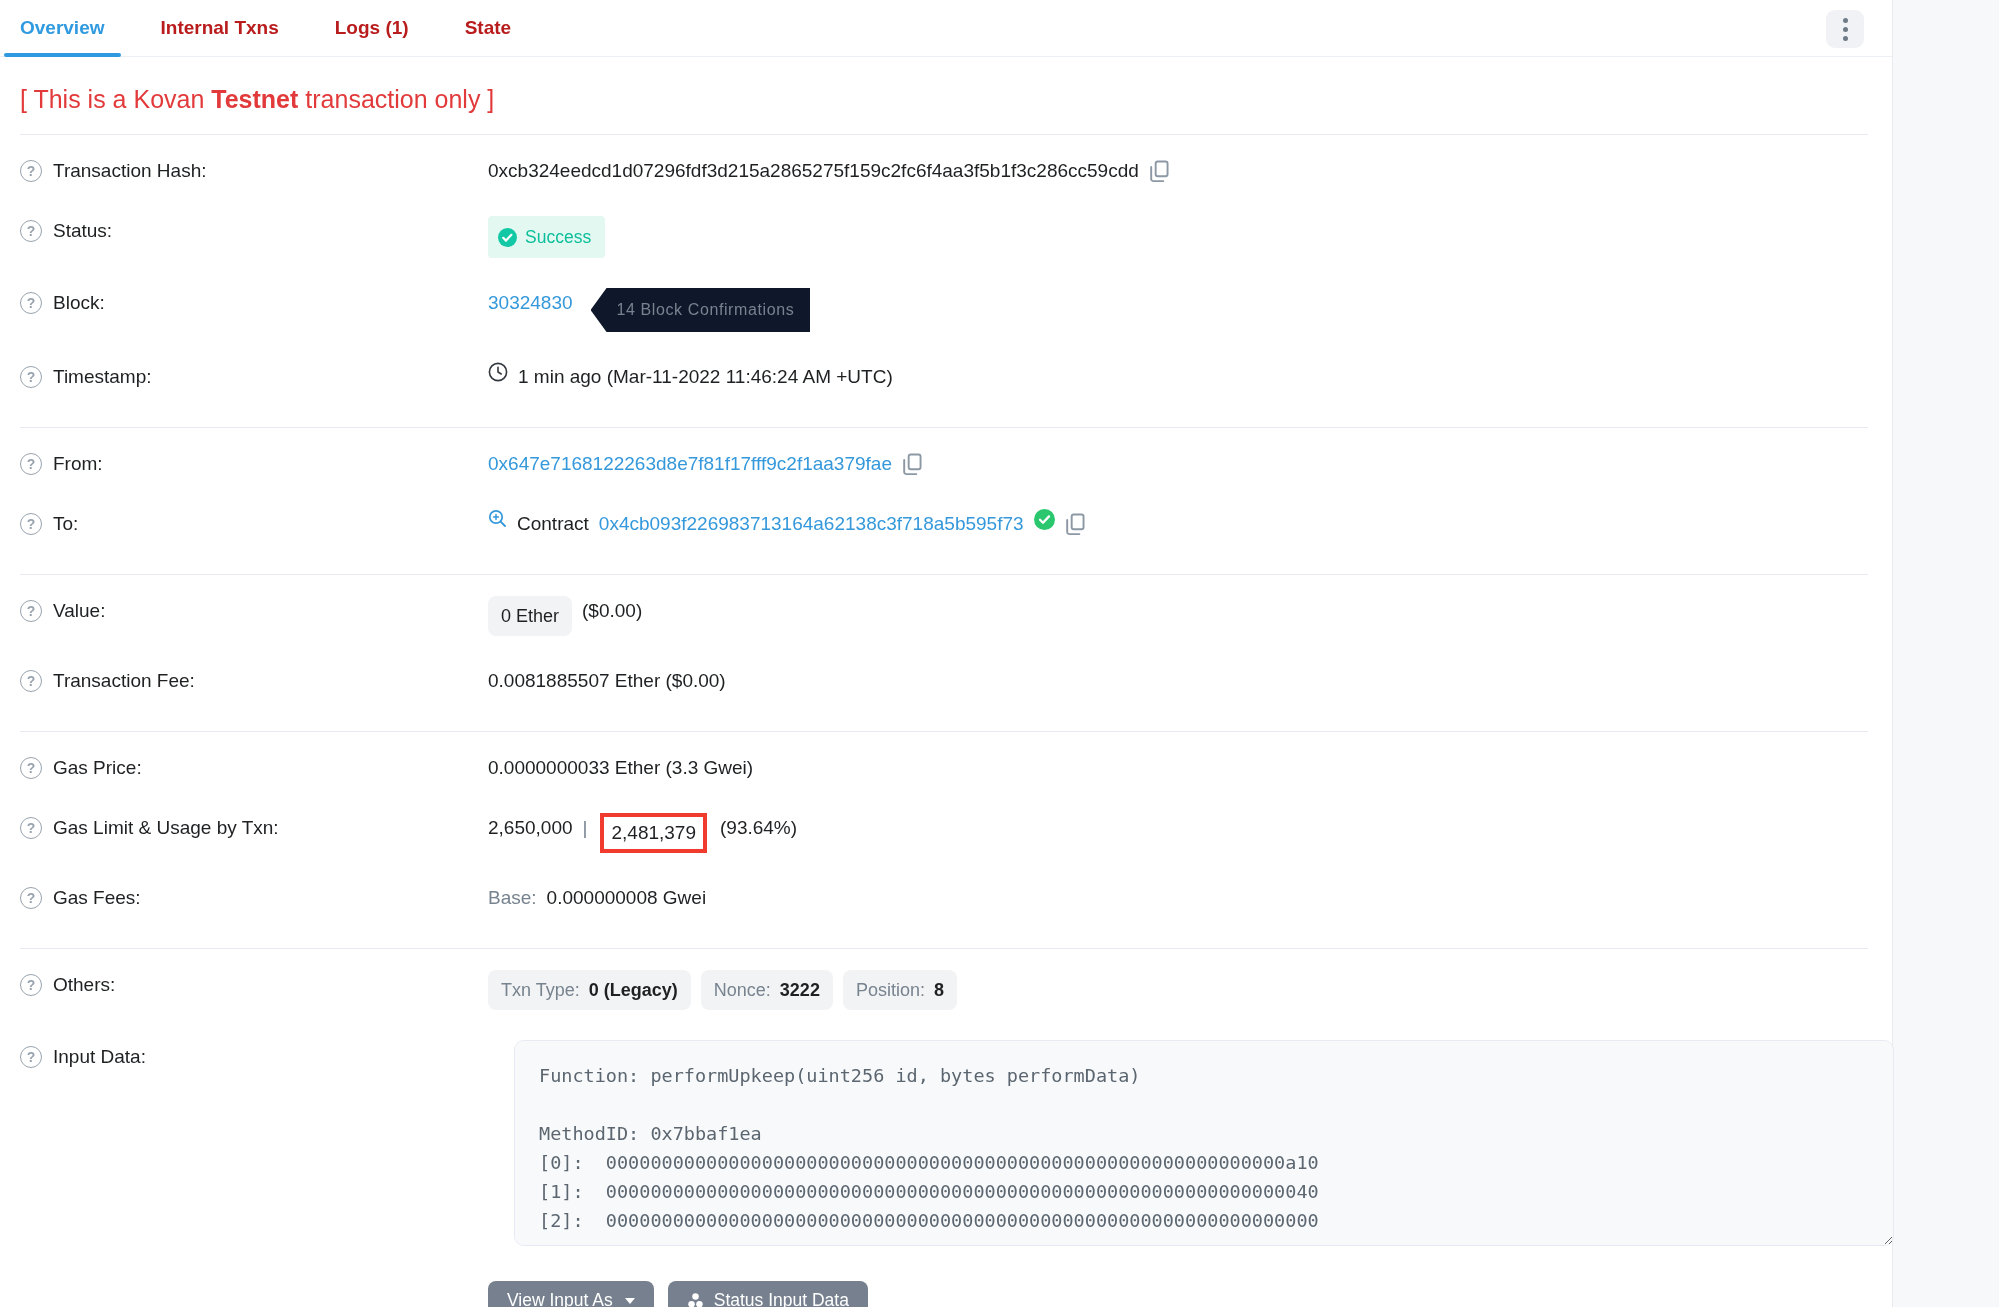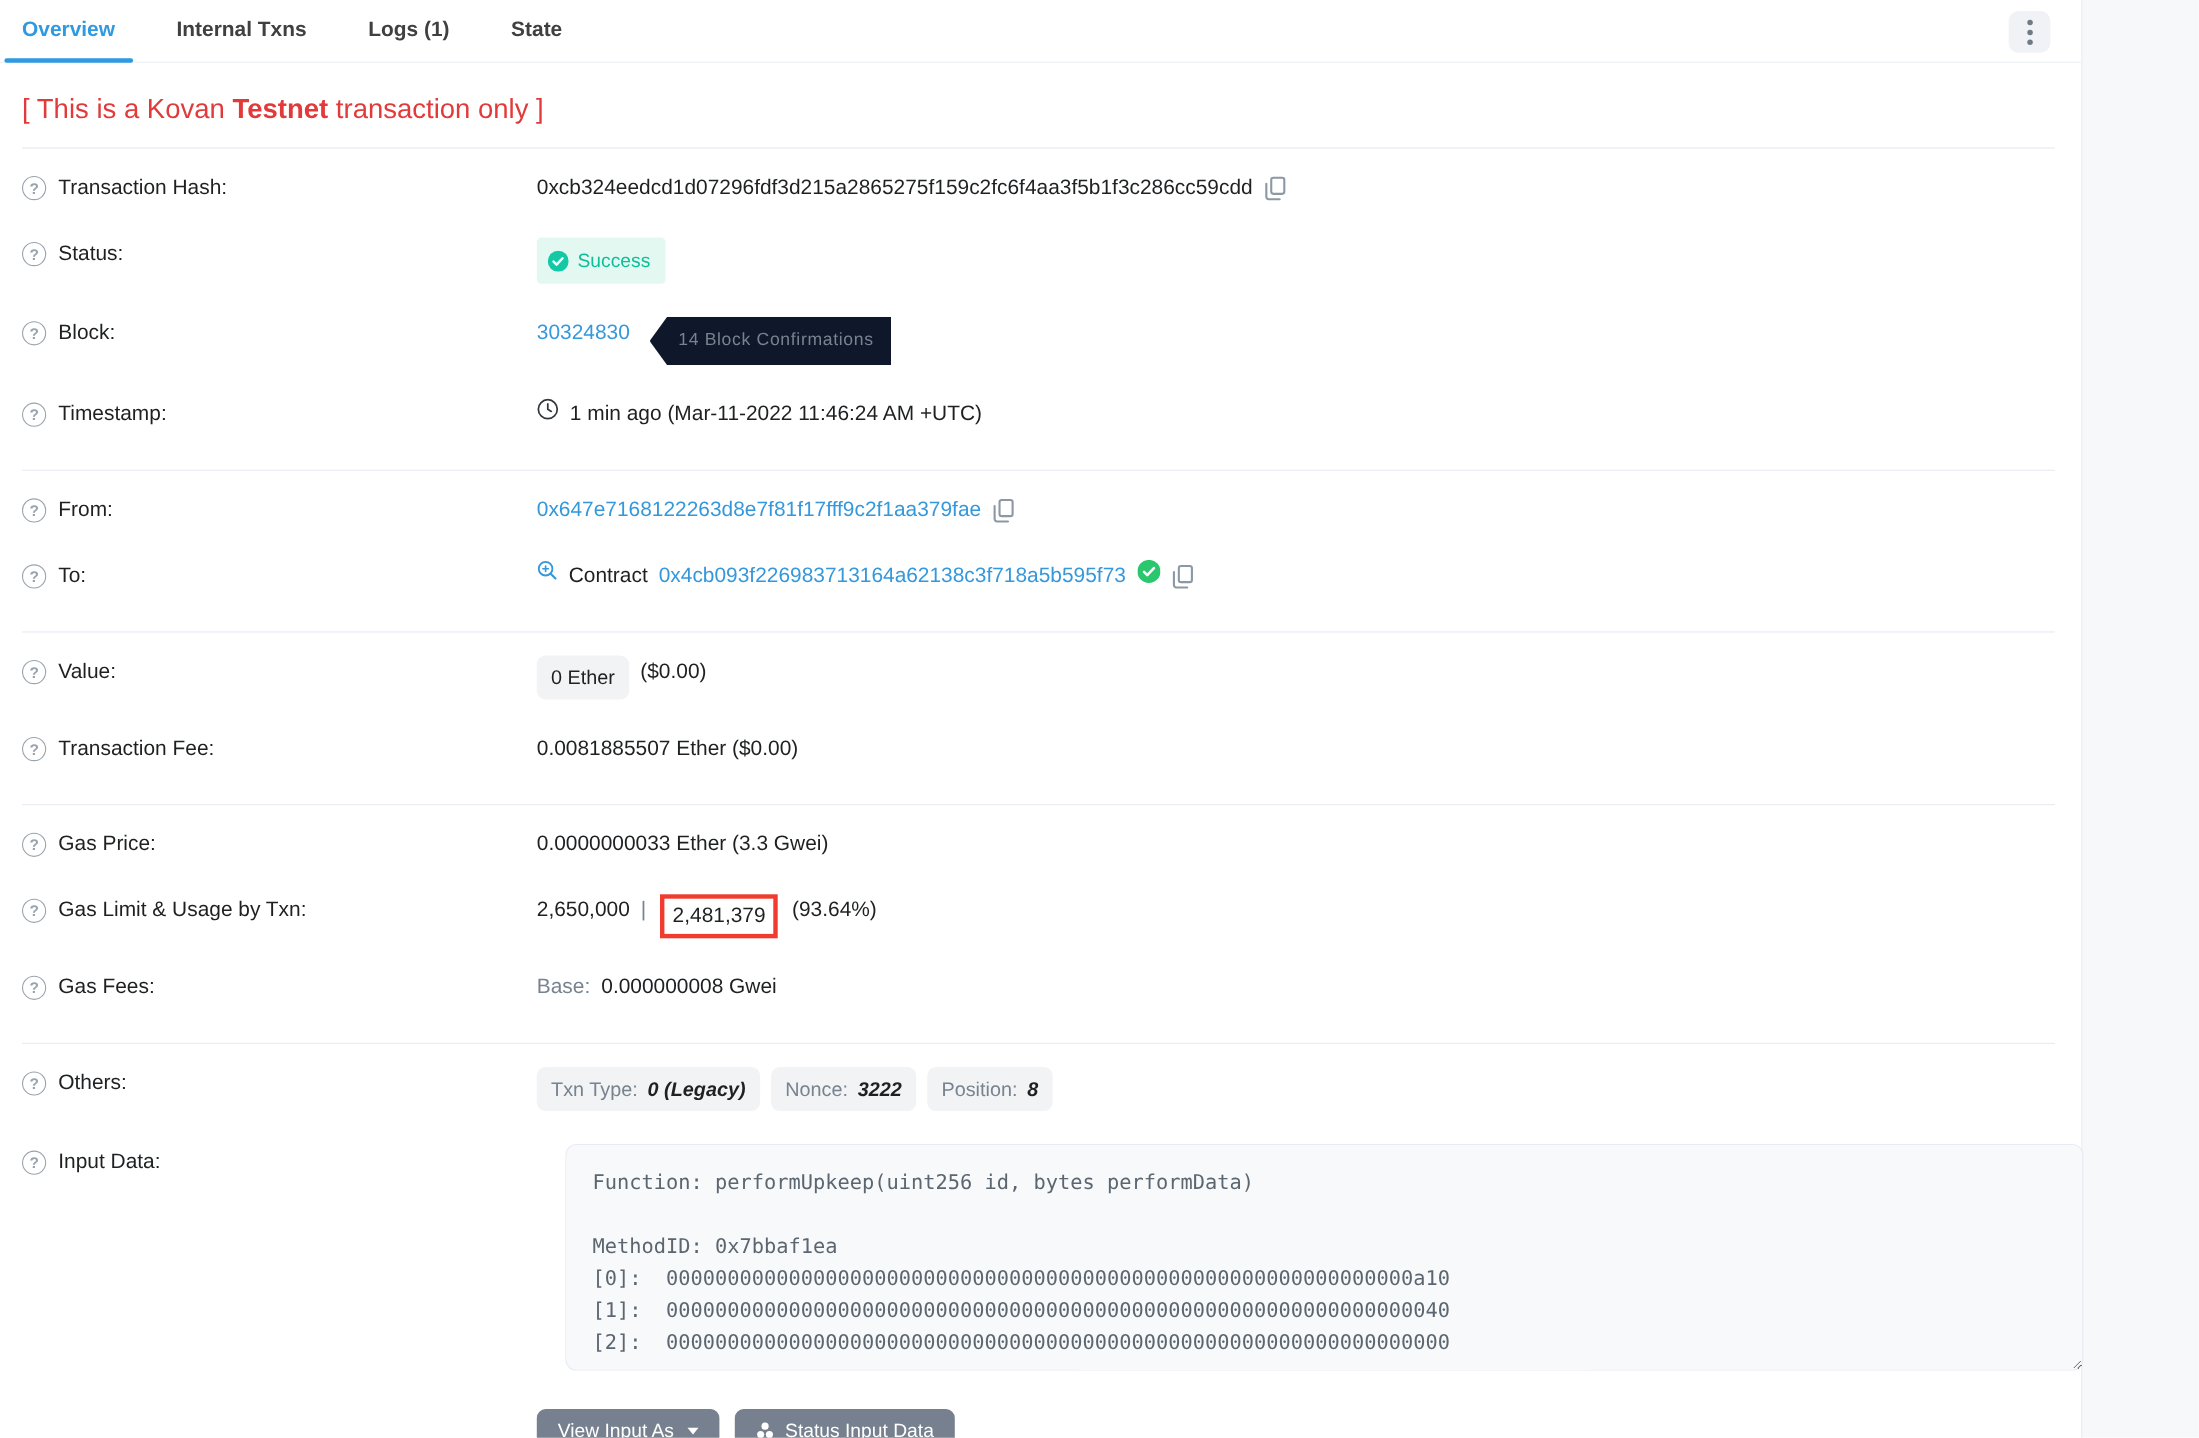--- a/index.html
+++ b/index.html
@@ -6,21 +6,21 @@
   html,body { width:1999px; height:1307px; background:#fff; font-family:"Liberation Sans", sans-serif; color:#1e2022; }
   body { position:relative; overflow:hidden; font-size:19px; }
 
   
   .right-strip { position:absolute; top:0; right:0; width:107px; height:1307px; background:#f7f8fa; border-left:1px solid #e9ebf0; }
 
   .card { position:absolute; top:0; left:0; width:1892px; height:1058px; background:#fff; }
 
   
   .tabbar { position:relative; display:flex; align-items:stretch; height:57px; border-bottom:1px solid #eceff4; padding-left:4px; }
-  .tab { display:flex; align-items:center; padding:0 16px; margin-right:24px; font-size:19px; font-weight:700; color:#404040; cursor:pointer; position:relative; }
+  .tab { display:flex; align-items:center; padding:0 16px; margin-right:24px; font-size:19px; font-weight:700; color:#b91c1c; cursor:pointer; position:relative; }
   .tab.active { color:#2f9ae0; }
   .tab.active::after { content:""; position:absolute; left:0; right:0; bottom:-1px; height:4px; background:#2f9ae0; border-radius:2px; }
   .kebab-btn { position:absolute; right:28px; top:10px; width:38px; height:38px; background:#f1f2f5; border:none; border-radius:9px; display:flex; flex-direction:column; align-items:center; justify-content:center; gap:4px; cursor:pointer; }
   .kebab-btn span { width:5px; height:5px; border-radius:50%; background:#6e7b87; }
 
   .content { padding:0 24px 0 20px; }
 
   
   .warning { margin-top:28px; color:#e23a3a; font-size:25px; }
   .warning b { font-weight:700; }
@@ -42,21 +42,21 @@
   
   .status-badge { display:inline-flex; align-items:center; gap:8px; background:#e3f8f1; color:#0bbf9a; font-size:17.5px; padding:6px 14px 6px 10px; border-radius:4px; }
 
   
   .conf-badge { display:inline-block; background:#0f172a; color:#77838f; font-size:16px; letter-spacing:.6px; padding:7px 16px 7px 26px; margin-left:8px;
     clip-path: polygon(0 50%, 16px 0, 100% 0, 100% 100%, 16px 100%); }
 
   
   .pill { display:inline-block; background:#f2f3f5; border-radius:8px; padding:5px 13px; font-size:18px; }
   .pill .muted { margin-right:4px; }
-  .pill b { font-weight:700;font-style:italic; }
+  .pill b { font-weight:700; }
 
   .red-box { display:inline-block; border:4px solid #f03b2e; padding:1px 7px; margin:0 3px; }
 
   
   .input-box { width:1380px; height:206px; background:#f8f9fa; border:1px solid #e7eaf3; border-radius:10px; padding:20px 24px; font-family:"DejaVu Sans Mono", monospace; font-size:18.5px; line-height:29px; color:#5b6670; white-space:pre; resize:both; overflow:auto; }
   .btn-row { display:flex; gap:14px; margin-top:20px; margin-left:468px; }
   .btn { display:inline-flex; align-items:center; gap:10px; background:#76808e; color:#fff; border:none; border-radius:8px; padding:9px 19px; font-size:17.5px; font-family:"Liberation Sans", sans-serif; cursor:pointer; }
   .caret { width:0; height:0; border-left:5.5px solid transparent; border-right:5.5px solid transparent; border-top:6px solid #fff; margin-left:2px; }
 
   svg { display:block; }

